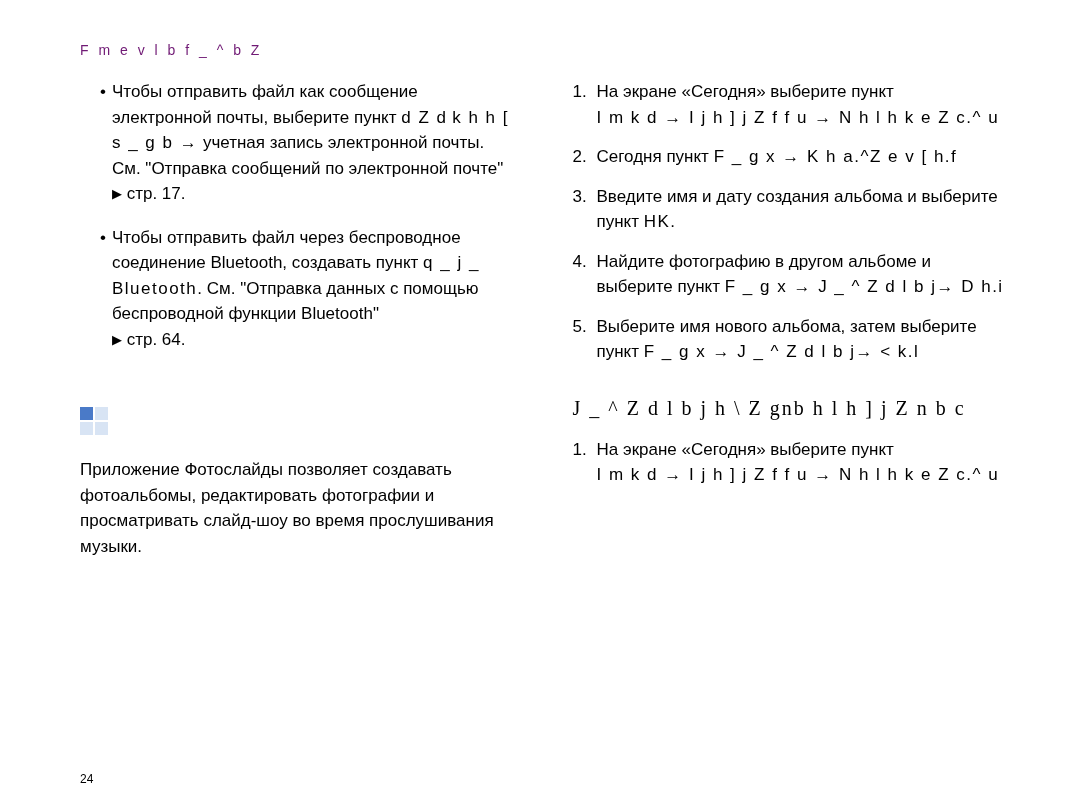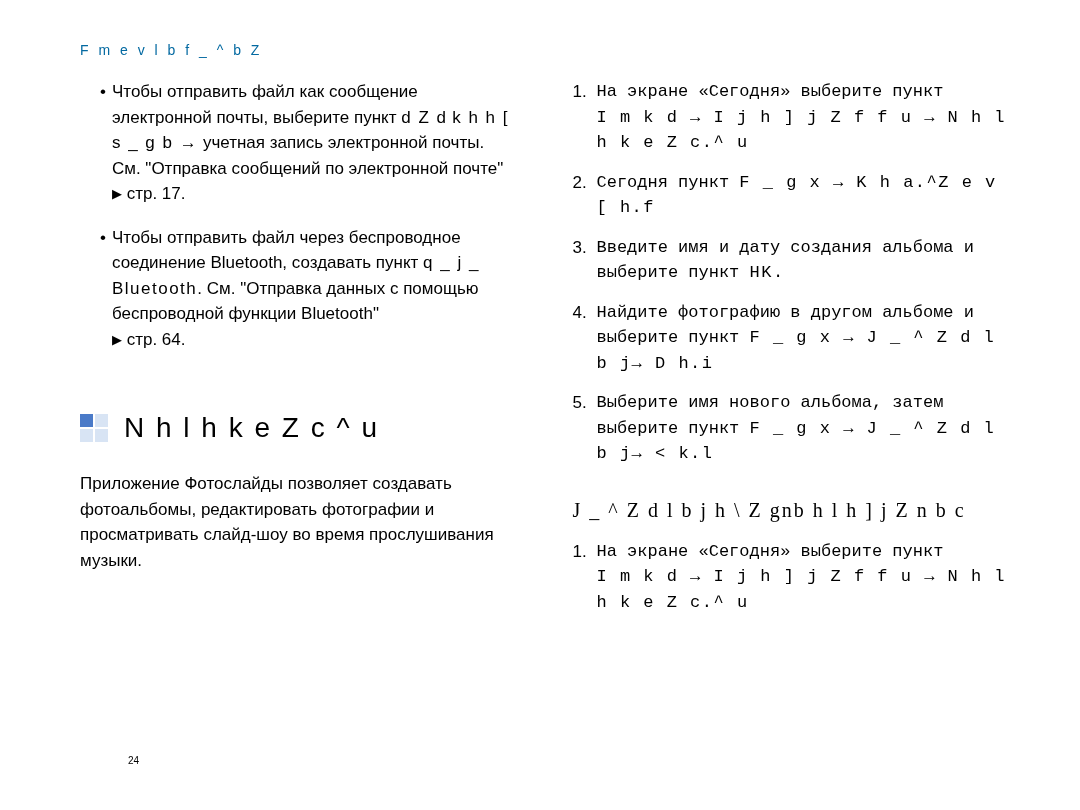--- a/index.html
+++ b/index.html
@@ -7,21 +7,21 @@
       font-family: Arial, Helvetica, sans-serif;
       width: 1080px;
       height: 810px;
       background: #fff;
       padding: 40px 70px 20px 80px;
       font-size: 17px;
       line-height: 1.5;
       color: #000;
     }
     .header {
-      color: #0369a1;
+      color: #701a75;
       font-size: 14px;
       letter-spacing: 3px;
       margin-bottom: 18px;
       font-weight: normal;
     }
     .columns {
       display: flex;
       gap: 55px;
     }
     .col {
@@ -72,28 +72,26 @@
     }
     .ol-item {
       display: flex;
       margin-bottom: 14px;
     }
     .ol-num {
       min-width: 24px;
     }
     .ol-txt {
       flex: 1;
-      font-family: Liberation Mono, monospace;
     }
     .pageno {
       position: absolute;
-      bottom: 42px;
+      bottom: 22px;
       left: 80px;
-      font-size: 10px;
-      margin-left: 48px;
+      font-size: 12px;
     }
     .mono { letter-spacing: 1.5px; }
     .subheading2 {
       font-size: 20px;
       letter-spacing: 2px;
       margin-top: 28px;
       margin-bottom: 14px;
       font-family: Liberation Serif, serif;
     }
     .tri { font-size: 13px; display:inline-block; vertical-align: 1px;}
@@ -130,21 +128,20 @@
       </div>
     </div>
 
     <div class="section-header">
       <div class="section-icon">
         <div class="sq1"></div>
           <div class="sq2"></div>
           <div class="sq3"></div>
           <div class="sq4"></div>
       </div>
-      <div class="section-title">N h l h k e Z c ^ u</div>
     </div>
 
     <div class="intro">Приложение Фотослайды позволяет создавать фотоальбомы, редактировать фотографии и просматривать слайд-шоу во время прослушивания музыки.</div>
   </div>
 
   <div class="col">
 
     <div class="ol-item">
       <div class="ol-num">1.</div>
       <div class="ol-txt">

